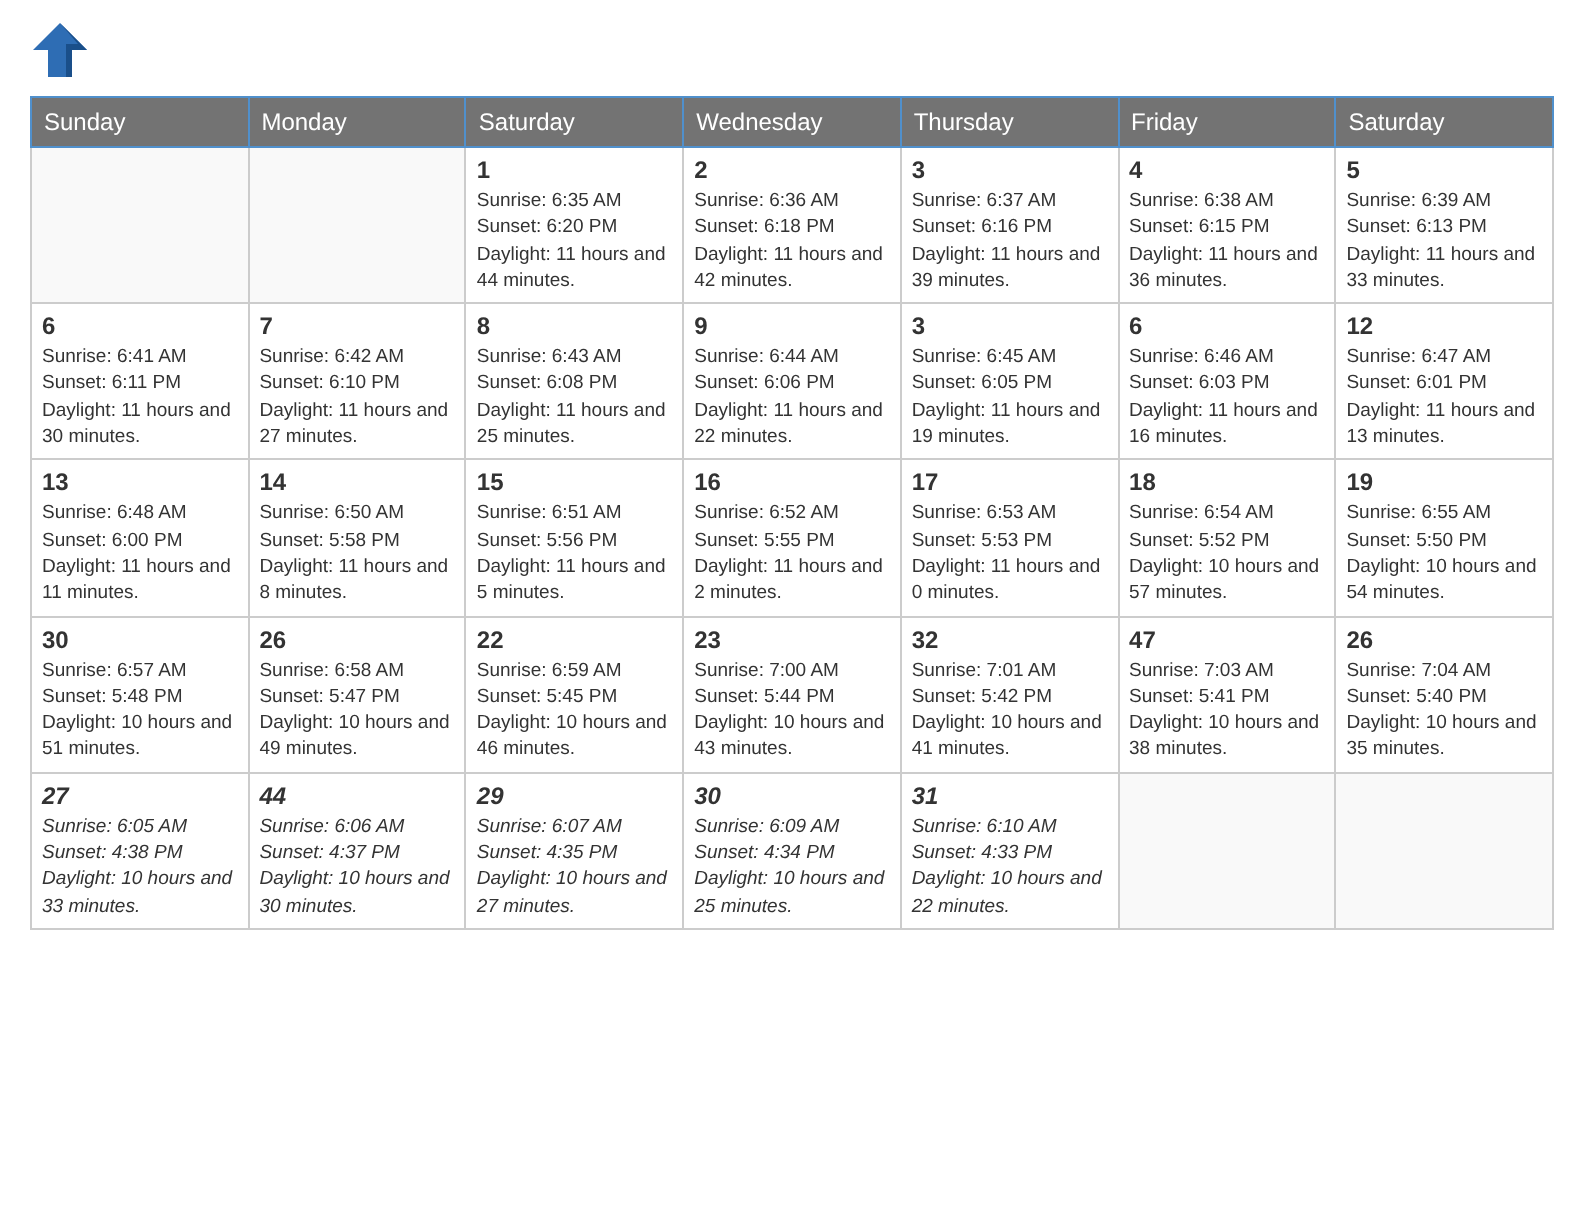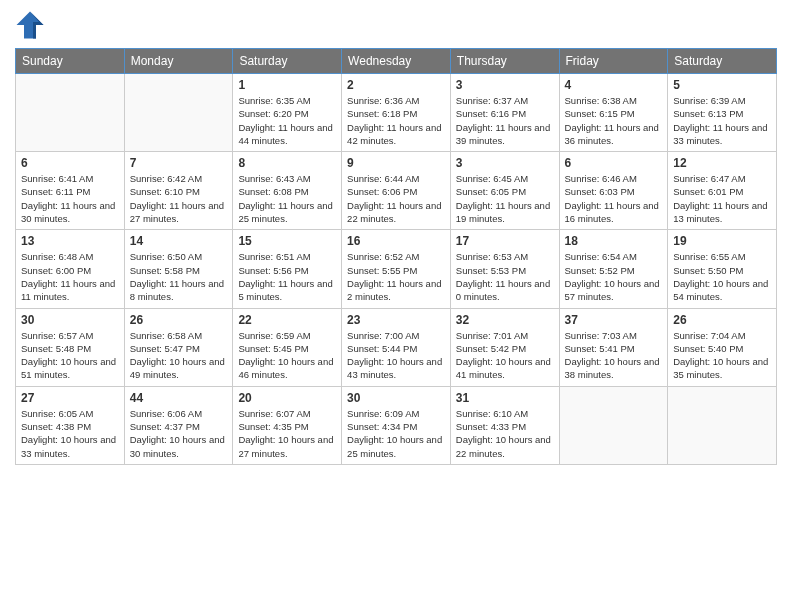--- a/index.html
+++ b/index.html
@@ -81,20 +81,21 @@
       display: block;
       margin-bottom: 2px;
     }
     .day-info {
       font-size: 9.5px;
       color: #333;
       line-height: 1.4;
     }
     .last-row td {
       height: 68px;
+      font-style: italic;
     }
   </style>
 </head>
 <body>
 
 <div class="page">
   <div class="header">
     <div class="logo-area">
       <svg class="logo-icon" viewBox="0 0 40 40">
         <polygon points="20,2 38,20 28,20 28,38 12,38 12,20 2,20" fill="#2e6db4"></polygon>
@@ -223,39 +224,39 @@
           </td>
           <td>
             <span class="day-number">23</span>
             <div class="day-info">Sunrise: 7:00 AM<br>Sunset: 5:44 PM<br>Daylight: 10 hours and 43 minutes.</div>
           </td>
           <td>
             <span class="day-number">32</span>
             <div class="day-info">Sunrise: 7:01 AM<br>Sunset: 5:42 PM<br>Daylight: 10 hours and 41 minutes.</div>
           </td>
           <td>
-            <span class="day-number">37</span>
+            <span class="day-number">47</span>
             <div class="day-info">Sunrise: 7:03 AM<br>Sunset: 5:41 PM<br>Daylight: 10 hours and 38 minutes.</div>
           </td>
           <td>
             <span class="day-number">26</span>
             <div class="day-info">Sunrise: 7:04 AM<br>Sunset: 5:40 PM<br>Daylight: 10 hours and 35 minutes.</div>
           </td>
         </tr>
         <tr class="last-row">
           <td>
             <span class="day-number">27</span>
             <div class="day-info">Sunrise: 6:05 AM<br>Sunset: 4:38 PM<br>Daylight: 10 hours and 33 minutes.</div>
           </td>
           <td>
             <span class="day-number">44</span>
             <div class="day-info">Sunrise: 6:06 AM<br>Sunset: 4:37 PM<br>Daylight: 10 hours and 30 minutes.</div>
           </td>
           <td>
-            <span class="day-number">20</span>
+            <span class="day-number">29</span>
             <div class="day-info">Sunrise: 6:07 AM<br>Sunset: 4:35 PM<br>Daylight: 10 hours and 27 minutes.</div>
           </td>
           <td>
             <span class="day-number">30</span>
             <div class="day-info">Sunrise: 6:09 AM<br>Sunset: 4:34 PM<br>Daylight: 10 hours and 25 minutes.</div>
           </td>
           <td>
             <span class="day-number">31</span>
             <div class="day-info">Sunrise: 6:10 AM<br>Sunset: 4:33 PM<br>Daylight: 10 hours and 22 minutes.</div>
           </td>

